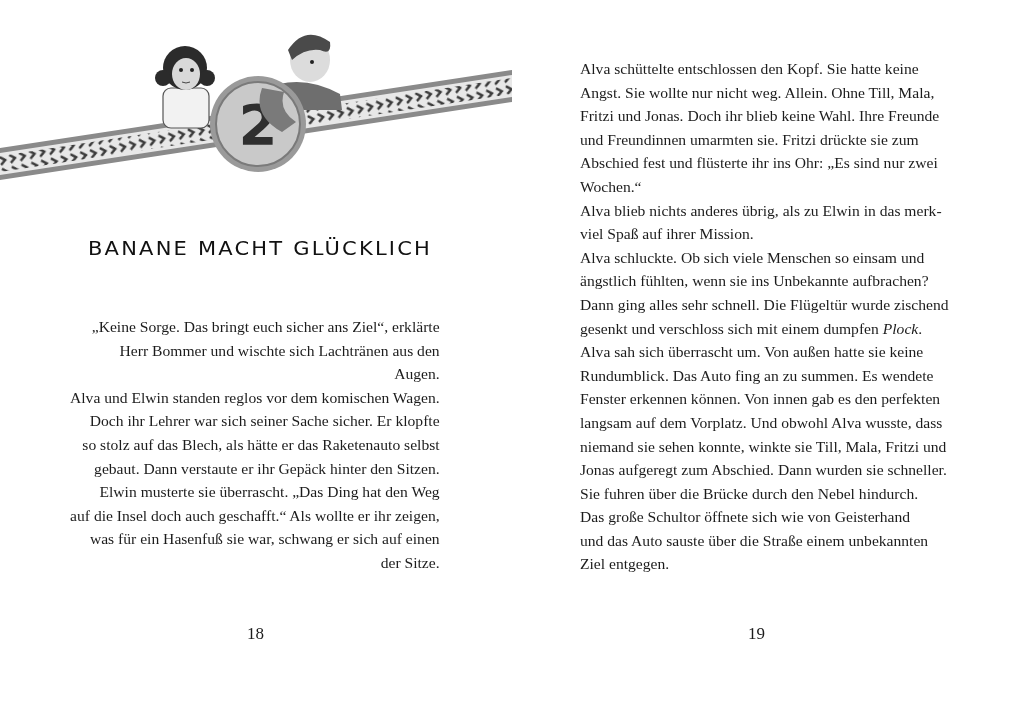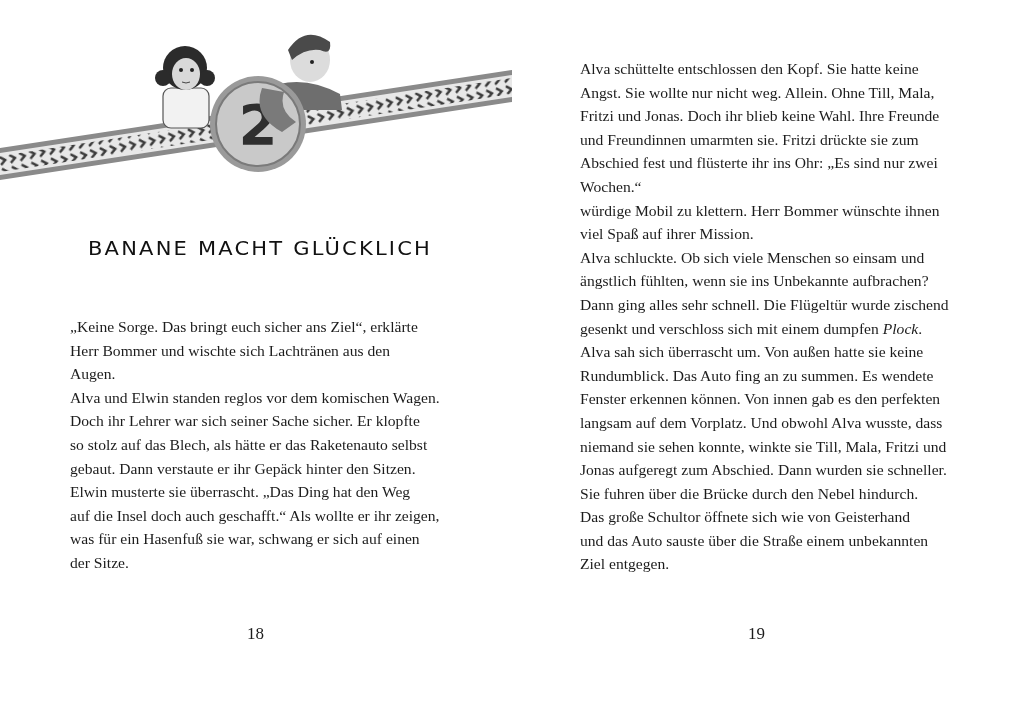--- a/index.html
+++ b/index.html
@@ -4,21 +4,21 @@
 <style>
   html, body { margin: 0; padding: 0; background: #ffffff; }
   body { width: 1020px; height: 721px; position: relative; overflow: hidden; font-family: "DejaVu Serif", "Liberation Serif", serif; color: #1c1c1c; }
   .page { position: absolute; top: 0; height: 721px; }
   .page-left { left: 0; width: 510px; }
   .page-right { left: 510px; width: 510px; }
   .illustration { position: absolute; left: 0; top: 20px; width: 520px; height: 180px; }
   .chapter-title { position: absolute; left: 88px; top: 236px; font-family: "DejaVu Sans", sans-serif; font-size: 21px; letter-spacing: 2.2px; font-weight: normal; color: #111; white-space: nowrap; transform: scaleY(0.95); }
   .body-text { position: absolute; font-family: "Liberation Serif", serif; font-size: 15.6px; line-height: 23.6px; color: #1c1c1c; }
   .body-text .line { display: block; white-space: nowrap; }
-  .left-text { left: 70px; top: 315px; }
+  .left-text { left: 70px; top: 315px; text-align: right; }
   .right-text { left: 70px; top: 57px; }
   .page-number { position: absolute; top: 624px; font-family: "Liberation Serif", serif; font-size: 17px; color: #1c1c1c; }
   .pn-left { left: 247px; }
   .pn-right { left: 238px; }
   em { font-style: italic; text-align: right; }
 </style>
 </head>
 <body>
 
 <div class="page page-left">
@@ -82,21 +82,21 @@
 </div>
 
 <div class="page page-right">
   <div class="body-text right-text">
     <span class="line">Alva schüttelte entschlossen den Kopf. Sie hatte keine</span>
     <span class="line">Angst. Sie wollte nur nicht weg. Allein. Ohne Till, Mala,</span>
     <span class="line">Fritzi und Jonas. Doch ihr blieb keine Wahl. Ihre Freunde</span>
     <span class="line">und Freundinnen umarmten sie. Fritzi drückte sie zum</span>
     <span class="line">Abschied fest und flüsterte ihr ins Ohr: „Es sind nur zwei</span>
     <span class="line">Wochen.“</span>
-    <span class="line">würdige Mobil zu klettern. Herr Bommer wünschte ihnen</span>
+    <span class="line">Alva blieb nichts anderes übrig, als zu Elwin in das merk-</span>
     <span class="line">viel Spaß auf ihrer Mission.</span>
     <span class="line">Alva schluckte. Ob sich viele Menschen so einsam und</span>
     <span class="line">ängstlich fühlten, wenn sie ins Unbekannte aufbrachen?</span>
     <span class="line">Dann ging alles sehr schnell. Die Flügeltür wurde zischend</span>
     <span class="line"><span>gesenkt und verschloss sich mit einem dumpfen </span><em>Plock</em><span>.</span></span>
     <span class="line">Alva sah sich überrascht um. Von außen hatte sie keine</span>
     <span class="line">Rundumblick. Das Auto fing an zu summen. Es wendete</span>
     <span class="line">Fenster erkennen können. Von innen gab es den perfekten</span>
     <span class="line">langsam auf dem Vorplatz. Und obwohl Alva wusste, dass</span>
     <span class="line">niemand sie sehen konnte, winkte sie Till, Mala, Fritzi und</span>

